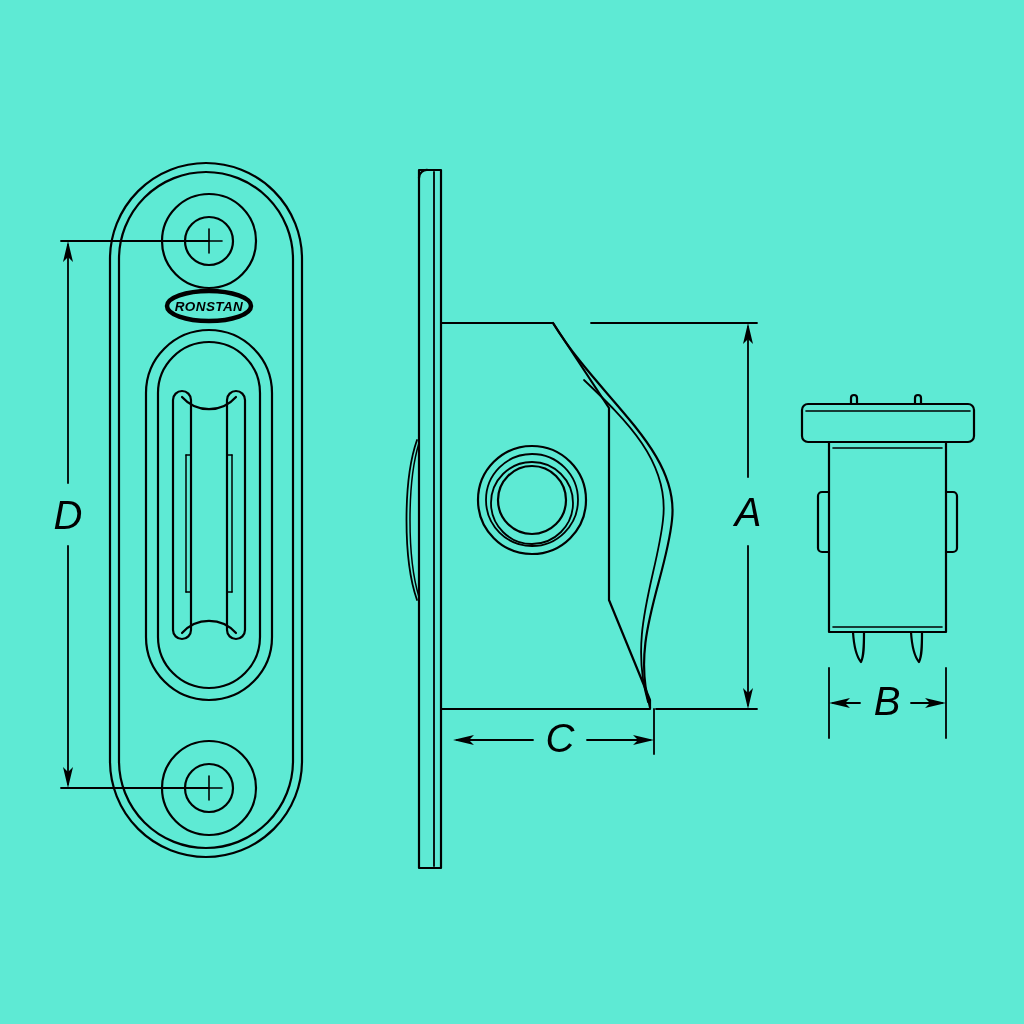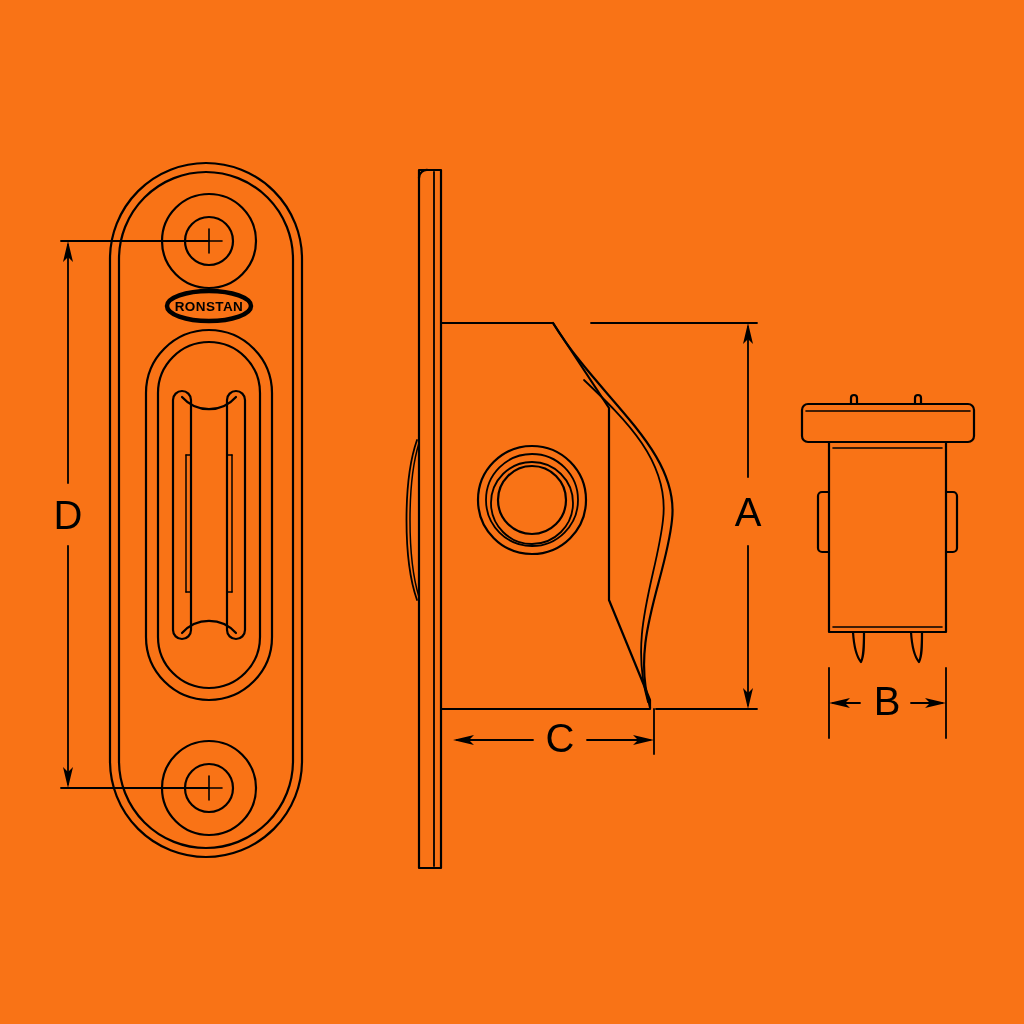--- a/index.html
+++ b/index.html
@@ -8,22 +8,23 @@
     padding: 0;
     background: #ffffff;
   }
   body {
     font-family: "Liberation Sans", sans-serif;
   }
   #drawing-root {
     position: relative;
     width: 1024px;
     height: 1024px;
-    background: #f97316;
+    background: #5eead4;
     overflow: hidden;
+    font-style: italic;
   }
   #drawing-svg {
     display: block;
     width: 1024px;
     height: 1024px;
   }
   .dim-label {
     font-family: "Liberation Sans", sans-serif;
     font-size: 40px;
     fill: #000000;

